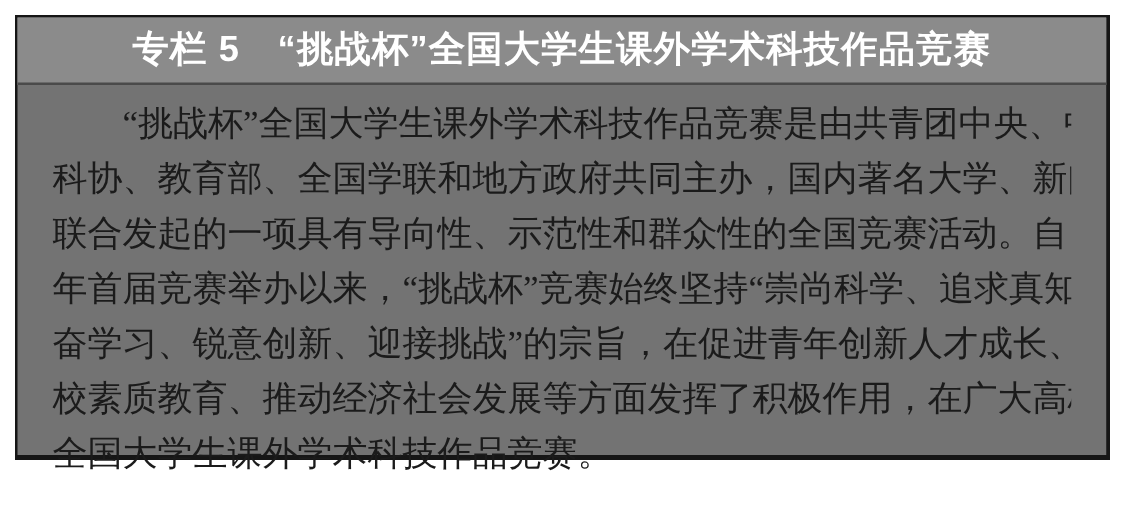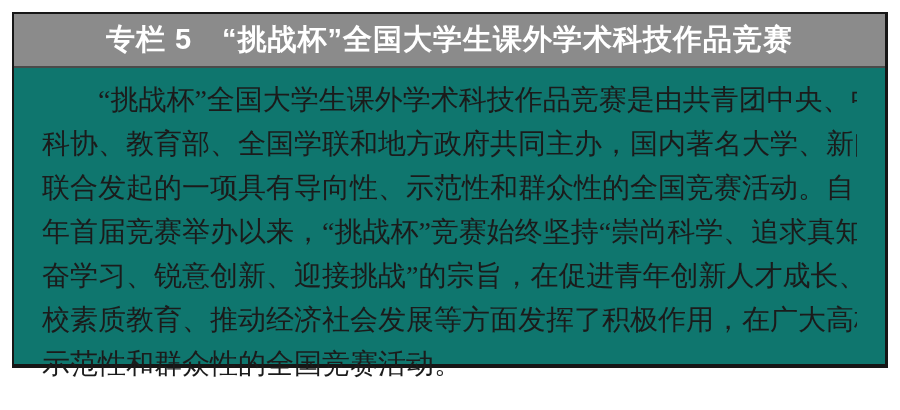--- a/index.html
+++ b/index.html
@@ -10,21 +10,21 @@
     overflow: hidden;
   }
   .panel {
     position: absolute;
     left: 12px; top: 12px;
     width: 876px; height: 356px;
     border-top: 2px solid #161616;
     border-left: 2px solid #161616;
     border-right: 3px solid #161616;
     border-bottom: 4px solid #161616;
-    background: #0f766e;
+    background: #737373;
   }
   .panel-header {
     height: 54px;
     background: #8b8b8b;
     border-bottom: 2px solid #4a4a4a;
     display: flex;
     align-items: center;
     justify-content: center;
   }
   .panel-title {
@@ -63,15 +63,15 @@
   <div class="panel-header">
     <div class="panel-title">专栏 5　“挑战杯”全国大学生课外学术科技作品竞赛</div>
   </div>
   <div class="panel-body">
     <div class="body-line first">“挑战杯”全国大学生课外学术科技作品竞赛是由共青团中央、中国</div>
     <div class="body-line">科协、教育部、全国学联和地方政府共同主办，国内著名大学、新闻媒体</div>
     <div class="body-line">联合发起的一项具有导向性、示范性和群众性的全国竞赛活动。自 1989</div>
     <div class="body-line">年首届竞赛举办以来，“挑战杯”竞赛始终坚持“崇尚科学、追求真知、勤</div>
     <div class="body-line">奋学习、锐意创新、迎接挑战”的宗旨，在促进青年创新人才成长、深化高</div>
     <div class="body-line">校素质教育、推动经济社会发展等方面发挥了积极作用，在广大高校乃</div>
-    <div class="body-line last">示范性和群众性的全国竞赛活动。</div>
+    <div class="body-line last">全国大学生课外学术科技作品竞赛。</div>
   </div>
 </div>
 
 </body></html>

